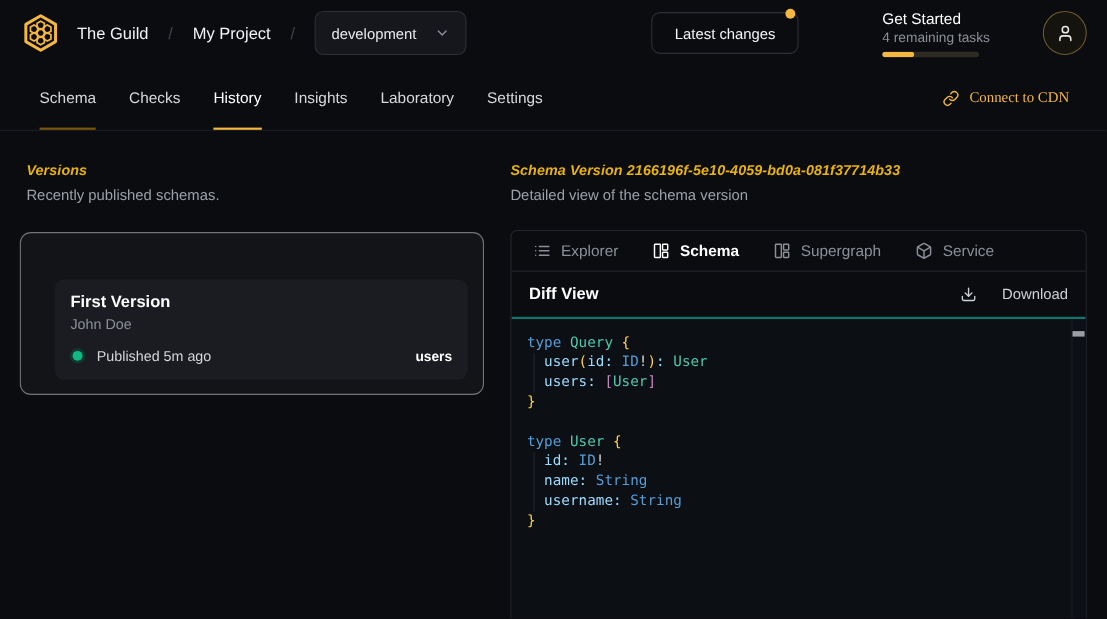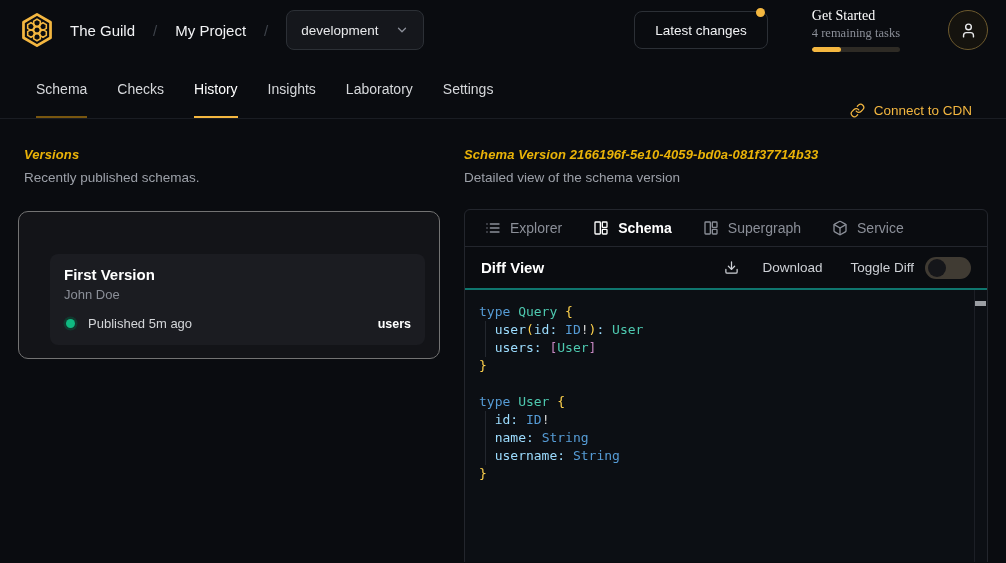--- a/index.html
+++ b/index.html
@@ -24,21 +24,21 @@
   .spacer { flex:1; }
   .latest-btn {
     position:relative; height:38px; padding:0 20px;
     background:transparent; border:1px solid #2c3036; border-radius:8px;
     color:#f2f3f5; font-size:13.5px; font-family:inherit; cursor:pointer;
   }
   .latest-dot {
     position:absolute; top:-4px; right:2px; width:9px; height:9px;
     border-radius:50%; background:var(--accent,#f4b740);
   }
-  .get-started { margin-left:44px; cursor:pointer;font-family:Liberation Serif, serif; }
+  .get-started { margin-left:76px; cursor:pointer; }
   .gs-title { font-size:14px; color:#ffffff; }
   .gs-sub { font-size:12.5px; color:#8b8f98; margin-top:2px; }
   .gs-bar { margin-top:6px; width:88px; height:5px; border-radius:3px; background:#2e2b25; overflow:hidden; }
   .gs-fill { height:100%; background:var(--accent,#f4b740); border-radius:3px; }
   .avatar {
     margin-left:48px; width:40px; height:40px; border-radius:50%;
     border:1.5px solid #6d5a2e; background:#15130e;
     display:flex; align-items:center; justify-content:center; cursor:pointer; flex:none;
   }
   .avatar svg { color:#e8e9eb; }
@@ -48,22 +48,22 @@
   .nav-tabs { display:flex; gap:30px; }
   .nav-tab {
     position:relative; display:flex; align-items:center;
     font-size:14px; color:#d6d8db; cursor:pointer;
   }
   .nav-tab::after { content:""; position:absolute; left:0; right:0; bottom:0; height:2px; background:transparent; }
   .nav-tab.active { color:#ffffff; }
   .nav-tab.active::after { background:var(--accent,#f4b740); }
   .nav-tab.secondary::after { background:#78560f; }
   .cdn-link {
-    margin-left:auto; margin-right:34px; display:flex; align-items:flex-end; gap:9px;
-    color:var(--accent,#f4b740); font-size:13.5px; cursor:pointer;
+    margin-left:auto; margin-right:34px; display:flex; align-items:center; gap:9px;
+    color:var(--accent,#f4b740); font-size:13.5px; cursor:pointer;font-family:Liberation Serif, serif;
   }
 
   
   .main { display:flex; height:443px; overflow:hidden; }
   .left-col { width:464px; flex:none; padding:28px 24px 0 24px; }
   .right-col { flex:1; padding:28px 18px 0 0; min-width:0; }
   .section-title { font-size:13px; font-weight:700; color:#eab308; letter-spacing:.1px;font-style:italic; }
   .section-sub { margin-top:8px; font-size:13.5px; color:#9ca0a8; }
 
   
@@ -265,26 +265,20 @@
           <span class="diff-title">Diff View</span>
           <div class="diff-actions">
             <div class="download-btn">
               <svg width="15" height="15" viewBox="0 0 24 24" fill="none" stroke="currentColor" stroke-width="2" stroke-linecap="round" stroke-linejoin="round">
                   <path d="M21 15v4a2 2 0 0 1-2 2H5a2 2 0 0 1-2-2v-4"></path>
                   <polyline points="7 10 12 15 17 10"></polyline>
                   <line x1="12" y1="15" x2="12" y2="3"></line>
                 </svg>
               <span>Download</span>
             </div>
-            <div class="toggle-group">
-              <span class="toggle-label">Toggle Diff</span>
-              <div class="switch off" id="diff-switch">
-                <div class="knob"></div>
-              </div>
-            </div>
           </div>
         </div>
 
         <div class="code-area">
           <div id="code-lines">
               <div class="cl"><span class="t-kw">type</span><span class="t-pl"> </span><span class="t-tn">Query</span><span class="t-pl"> </span><span class="t-pu">{</span></div>
               <div class="cl guide"><span class="t-pl">  </span><span class="t-fd">user</span><span class="t-pu">(</span><span class="t-fd">id:</span><span class="t-pl"> </span><span class="t-sc">ID</span><span class="t-bg">!</span><span class="t-pu">)</span><span class="t-fd">:</span><span class="t-pl"> </span><span class="t-tn">User</span></div>
               <div class="cl guide"><span class="t-pl">  </span><span class="t-fd">users:</span><span class="t-pl"> </span><span class="t-bk">[</span><span class="t-tn">User</span><span class="t-bk">]</span></div>
               <div class="cl"><span class="t-pu">}</span></div>
               <div class="cl"></div>

